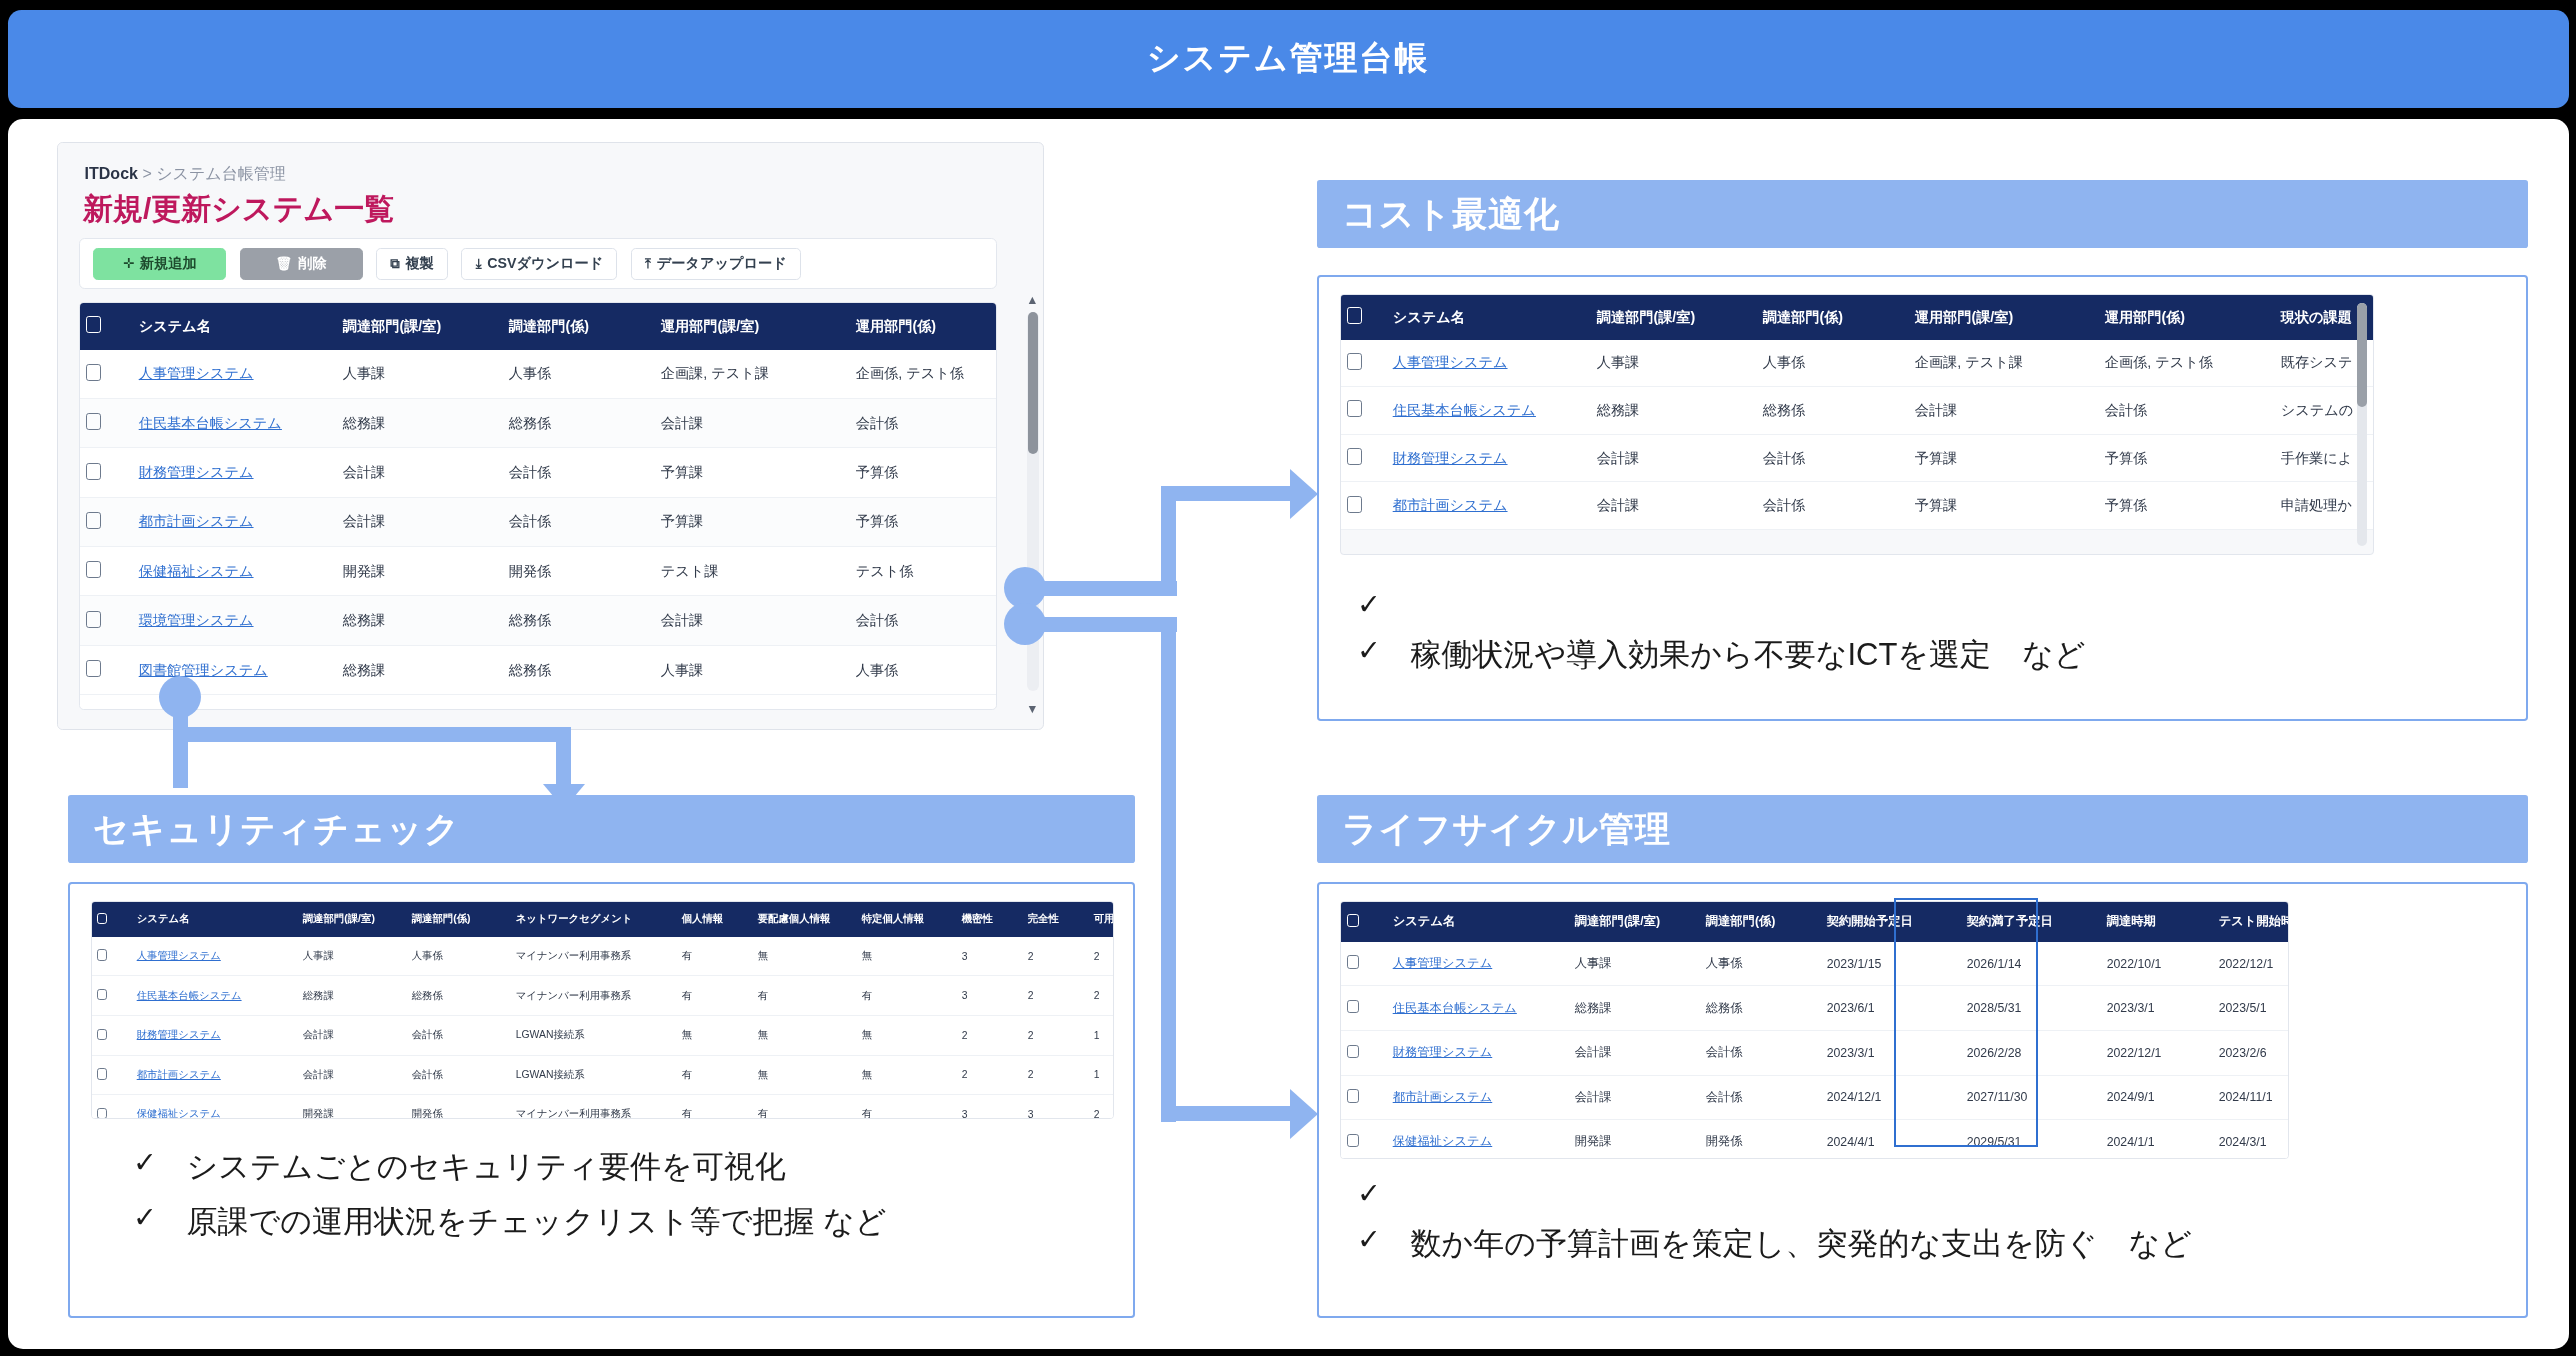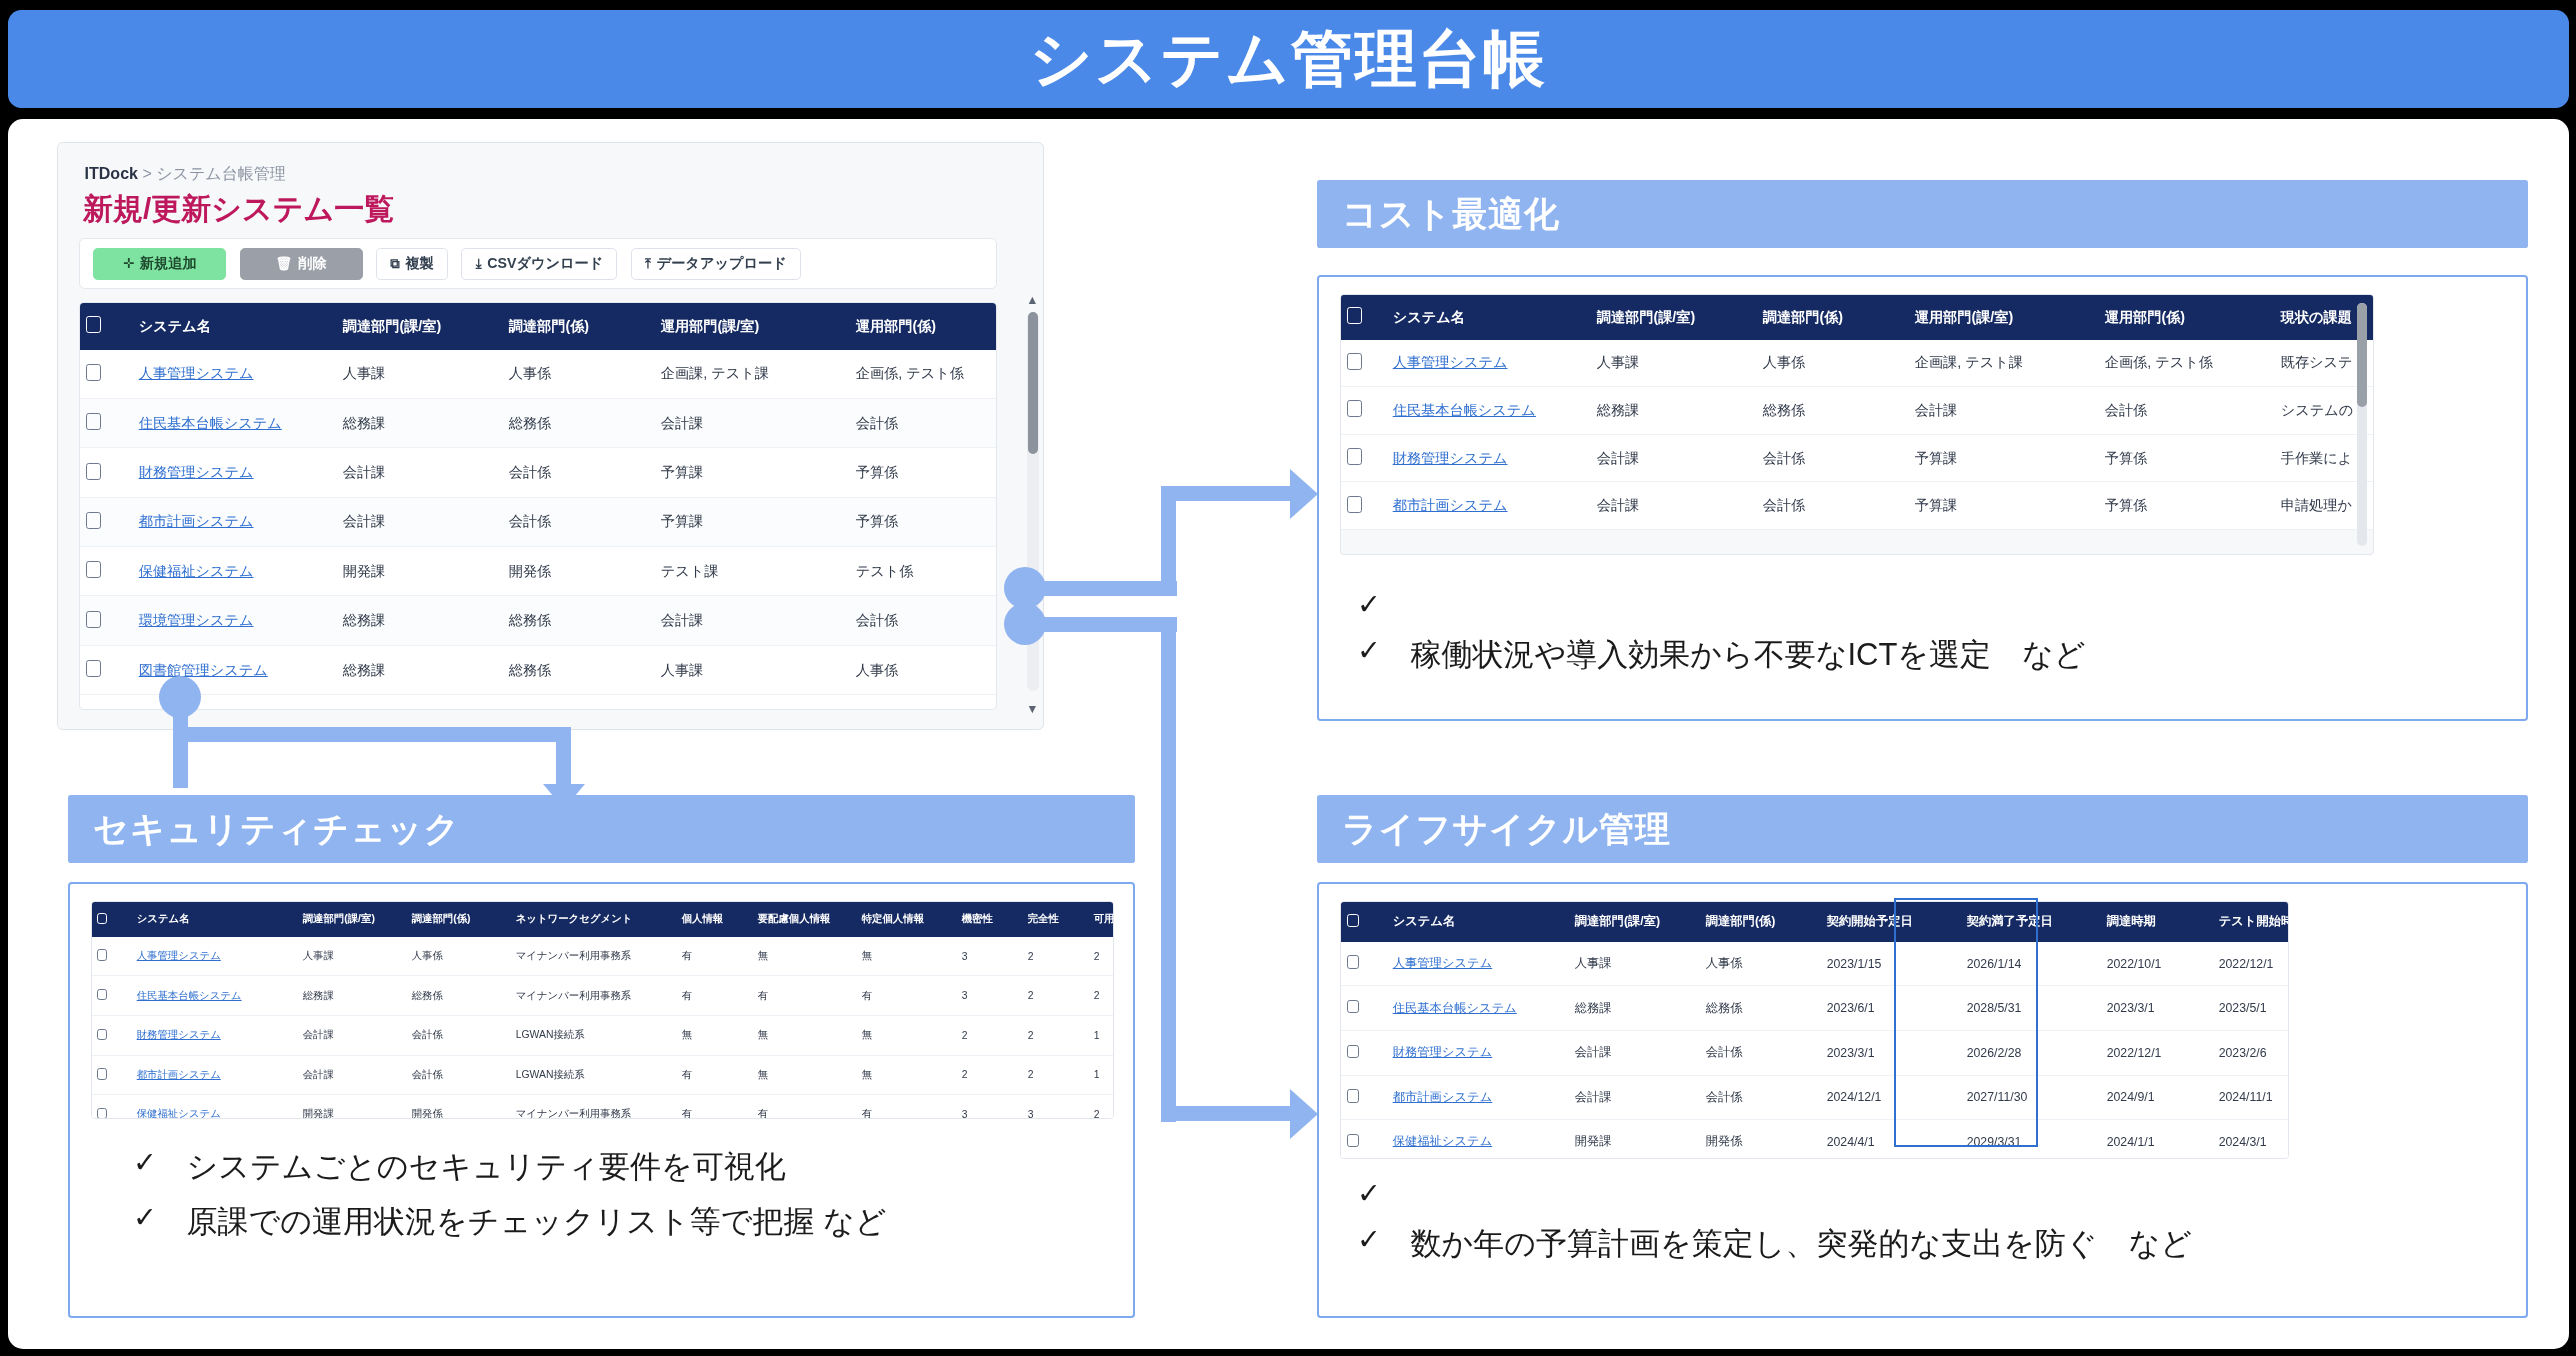--- a/index.html
+++ b/index.html
@@ -10,21 +10,21 @@
     position: relative; overflow: hidden;
   }
 
   
   .header-banner{
     position:absolute; left:7.6px; top:9.5px; width:2561px; height:98px;
     background:#4a89e8; border-radius:13.3px;
     display:flex; align-items:center; justify-content:center;
   }
   .header-title{
-    color:#fff; font-size:62px; font-weight:bold; letter-spacing:1.9px;
+    color:#fff; font-size:33px; font-weight:bold; letter-spacing:1.9px;
   }
 
   
   .board{
     position:absolute; left:7.6px; top:119px; width:2561px; height:1230px;
     background:#ffffff; border-radius:15px;
   }
 
   
   .app-window{
@@ -551,21 +551,21 @@
         <td style="padding:13.3px 5.7px">2027/11/30</td>
         <td style="padding:13.3px 5.7px">2024/9/1</td>
         <td style="padding:13.3px 5.7px">2024/11/1</td>
       </tr>
       <tr>
         <td style="padding:13.3px 5.7px"><span class="cbox" style="width:12.3px;height:13.3px;border-width:0.9px"></span></td>
         <td style="padding:13.3px 5.7px"><a class="lnk">保健福祉システム</a></td>
         <td style="padding:13.3px 5.7px">開発課</td>
         <td style="padding:13.3px 5.7px">開発係</td>
         <td style="padding:13.3px 5.7px">2024/4/1</td>
-        <td style="padding:13.3px 5.7px">2029/3/31</td>
+        <td style="padding:13.3px 5.7px">2029/5/31</td>
         <td style="padding:13.3px 5.7px">2024/1/1</td>
         <td style="padding:13.3px 5.7px">2024/3/1</td>
       </tr>
     </tbody>
   </table>
 </div>
 <div class="hl-box" style="left:1894px; top:898px; width:144px; height:249px;"></div>
 
 <div class="bullets" style="left:1357px; top:1177px;">
   <div class="bullet">

